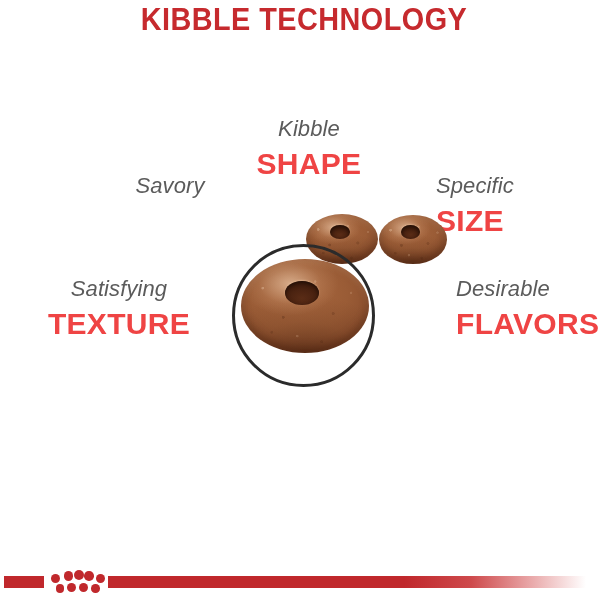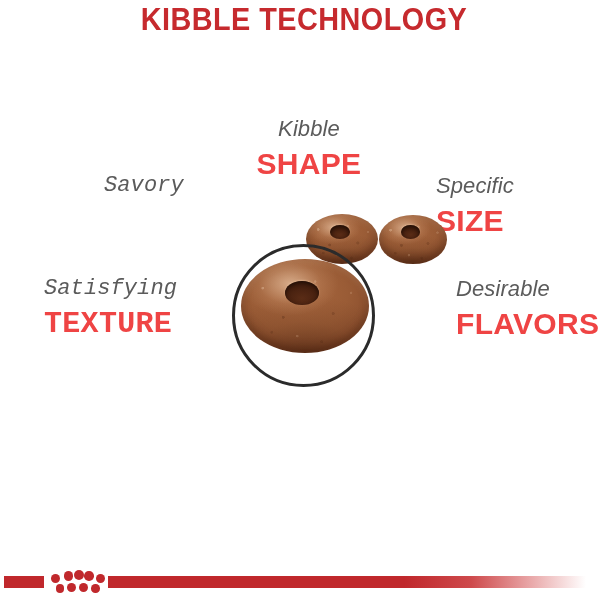--- a/index.html
+++ b/index.html
@@ -47,21 +47,21 @@
   }
   .label .emph{
     display:block;
     font-weight:bold;
     font-size:30px;
     color:#ef4444;
     letter-spacing:0.3px;
     margin-top:9px;
   }
   .label.ta-left{text-align:left;}
-  .label.ta-right{text-align:left;font-family:Liberation Mono, monospace;}
+  .label.ta-right{text-align:center;}
   .label.ta-center{text-align:center;}
 
   
   #label-shape  {left:225px;top:118px;width:160px;}
   #label-aroma  {left:ationAUTO;}
   #label-aroma  {left:100px;top:175px;width:132px;}
   #label-size   {left:432px;top:175px;width:130px;}
   #label-texture{left:40px;top:278px;width:150px;}
   #label-flavors{left:452px;top:278px;width:150px;}
 

